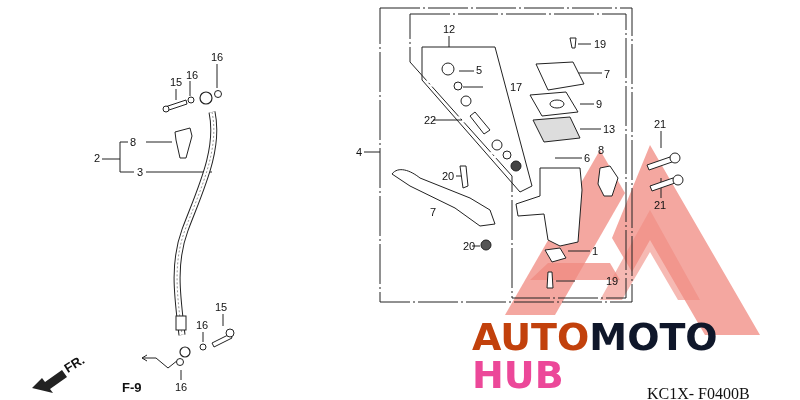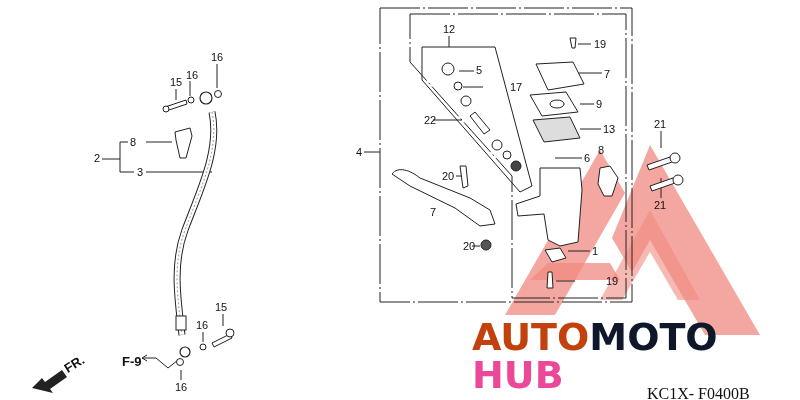--- a/index.html
+++ b/index.html
@@ -152,18 +152,18 @@
     <div class="lbl" style="left: 442px; top: 171px;">20</div>
     <div class="lbl" style="left: 430px; top: 207px;">7</div>
     <div class="lbl" style="left: 447px; top: 241px; margin-left: 16px;">20</div>
     <div class="lbl" style="left: 592px; top: 246px;">1</div>
     <div class="lbl" style="left: 606px; top: 276px;">19</div>
     <div class="lbl" style="left: 654px; top: 119px;">21</div>
     <div class="lbl" style="left: 654px; top: 200px;">21</div>
   </div>
 
 <div class="lbl bold fr">FR.</div>
-<div class="lbl bold" style="left:122px;top:355px;">F-9</div>
+<div class="lbl bold" style="left:122px;top:381px;">F-9</div>
 <div class="code">KC1X- F0400B</div>
 
 <div class="wm">
   <span style="color:#c2410c">AUTO</span><span style="color:#0f172a">MOTO</span><span style="color:#ec4899">HUB</span>
 </div>
 
 </body></html>

